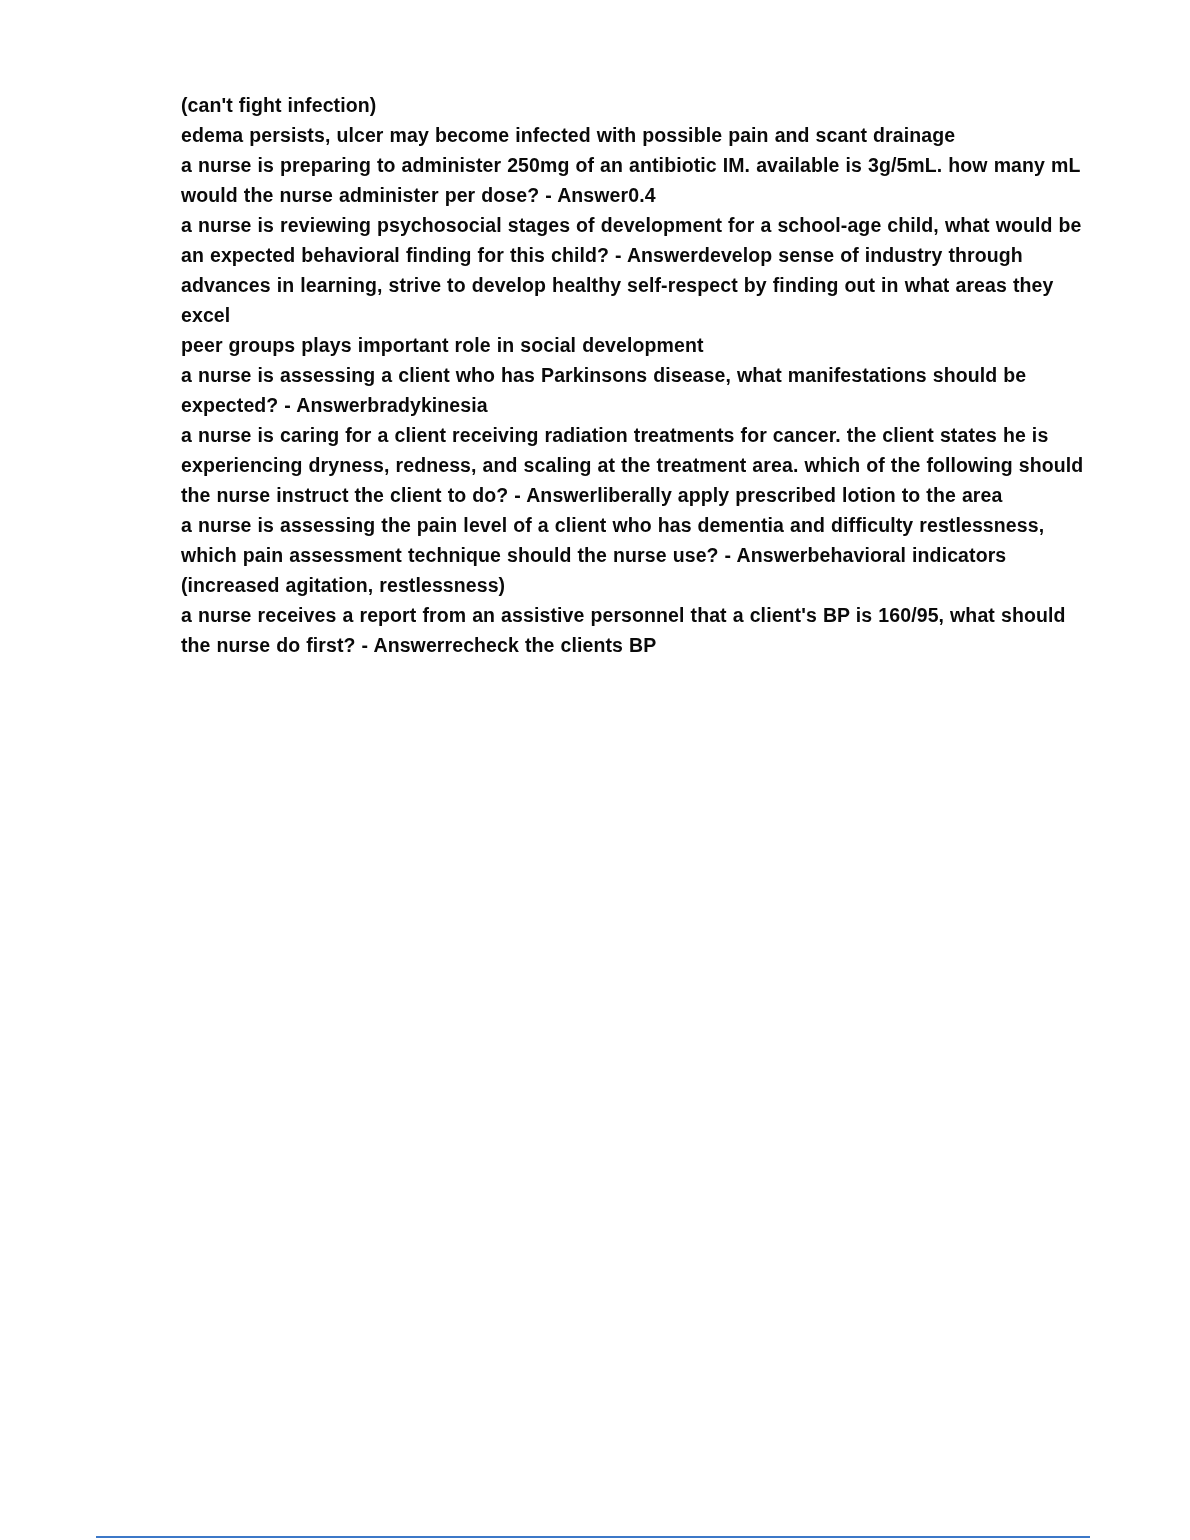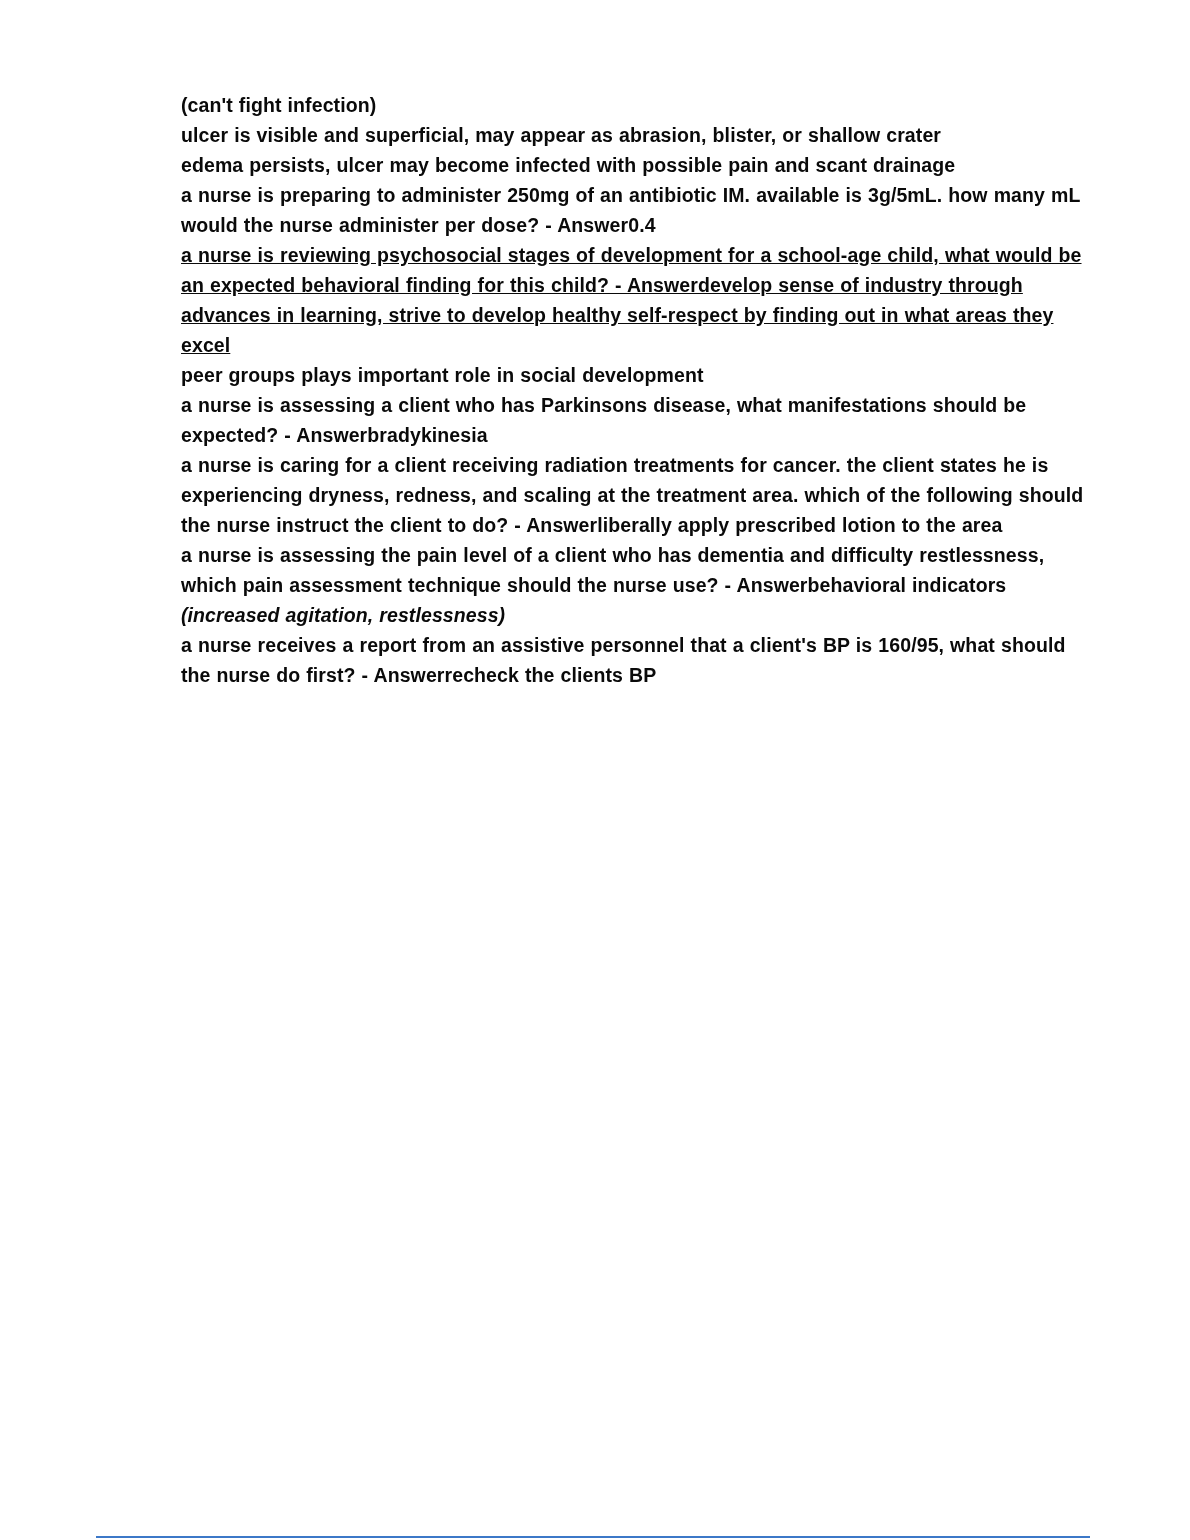--- a/index.html
+++ b/index.html
@@ -37,41 +37,40 @@
     color: #0a0a0a;
     letter-spacing: 0.1px;
     word-spacing: 0.5px;
   }
   
   .mb55 { margin-bottom: 55px; }
   .mb23 { margin-bottom: 23px; }
   .mb22 { margin-bottom: 22px; }
   .mb58 { margin-bottom: 58px; }
   .mb70 { margin-bottom: 70px; }
-  .mb15 { margin-bottom: 15px; text-decoration: underline; }
+  .mb15 { margin-bottom: 15px; }
   .mb64 { margin-bottom: 64px; }
   .mb63 { margin-bottom: 63px; }
   .mb62 { margin-bottom: 62px; }
-  .mb60 { margin-bottom: 60px; font-style: italic; }
+  .mb60 { margin-bottom: 60px; }
   .bottom-divider {
     position: absolute;
     left: 96px;
     bottom: 2px;
     width: 994px;
     height: 2px;
     background: #3c78c8;
   }
 </style>
 </head>
 <body>
 
 <div class="page">
   <div class="content">
     <p class="para mb55">(can't fight infection)</p>
-    <p class="para mb22">ulcer is visible and superficial, may appear as abrasion, blister, or shallow crater</p>
     <p class="para mb58">edema persists, ulcer may become infected with possible pain and scant drainage</p>
     <p class="para mb70">a nurse is preparing to administer 250mg of an antibiotic IM. available is 3g/5mL. how many mL would the nurse administer per dose? - Answer0.4</p>
     <p class="para mb15">a nurse is reviewing psychosocial stages of development for a school-age child, what would be an expected behavioral finding for this child? - Answerdevelop sense of industry through advances in learning, strive to develop healthy self-respect by finding out in what areas they excel</p>
     <p class="para mb64">peer groups plays important role in social development</p>
     <p class="para mb63">a nurse is assessing a client who has Parkinsons disease, what manifestations should be expected? - Answerbradykinesia</p>
     <p class="para mb62">a nurse is caring for a client receiving radiation treatments for cancer. the client states he is experiencing dryness, redness, and scaling at the treatment area. which of the following should the nurse instruct the client to do? - Answerliberally apply prescribed lotion to the area</p>
     <p class="para mb63">a nurse is assessing the pain level of a client who has dementia and difficulty restlessness, which pain assessment technique should the nurse use? - Answerbehavioral indicators</p>
     <p class="para mb60">(increased agitation, restlessness)</p>
     <p class="para">a nurse receives a report from an assistive personnel that a client's BP is 160/95, what should the nurse do first? - Answerrecheck the clients BP</p>
   </div>

